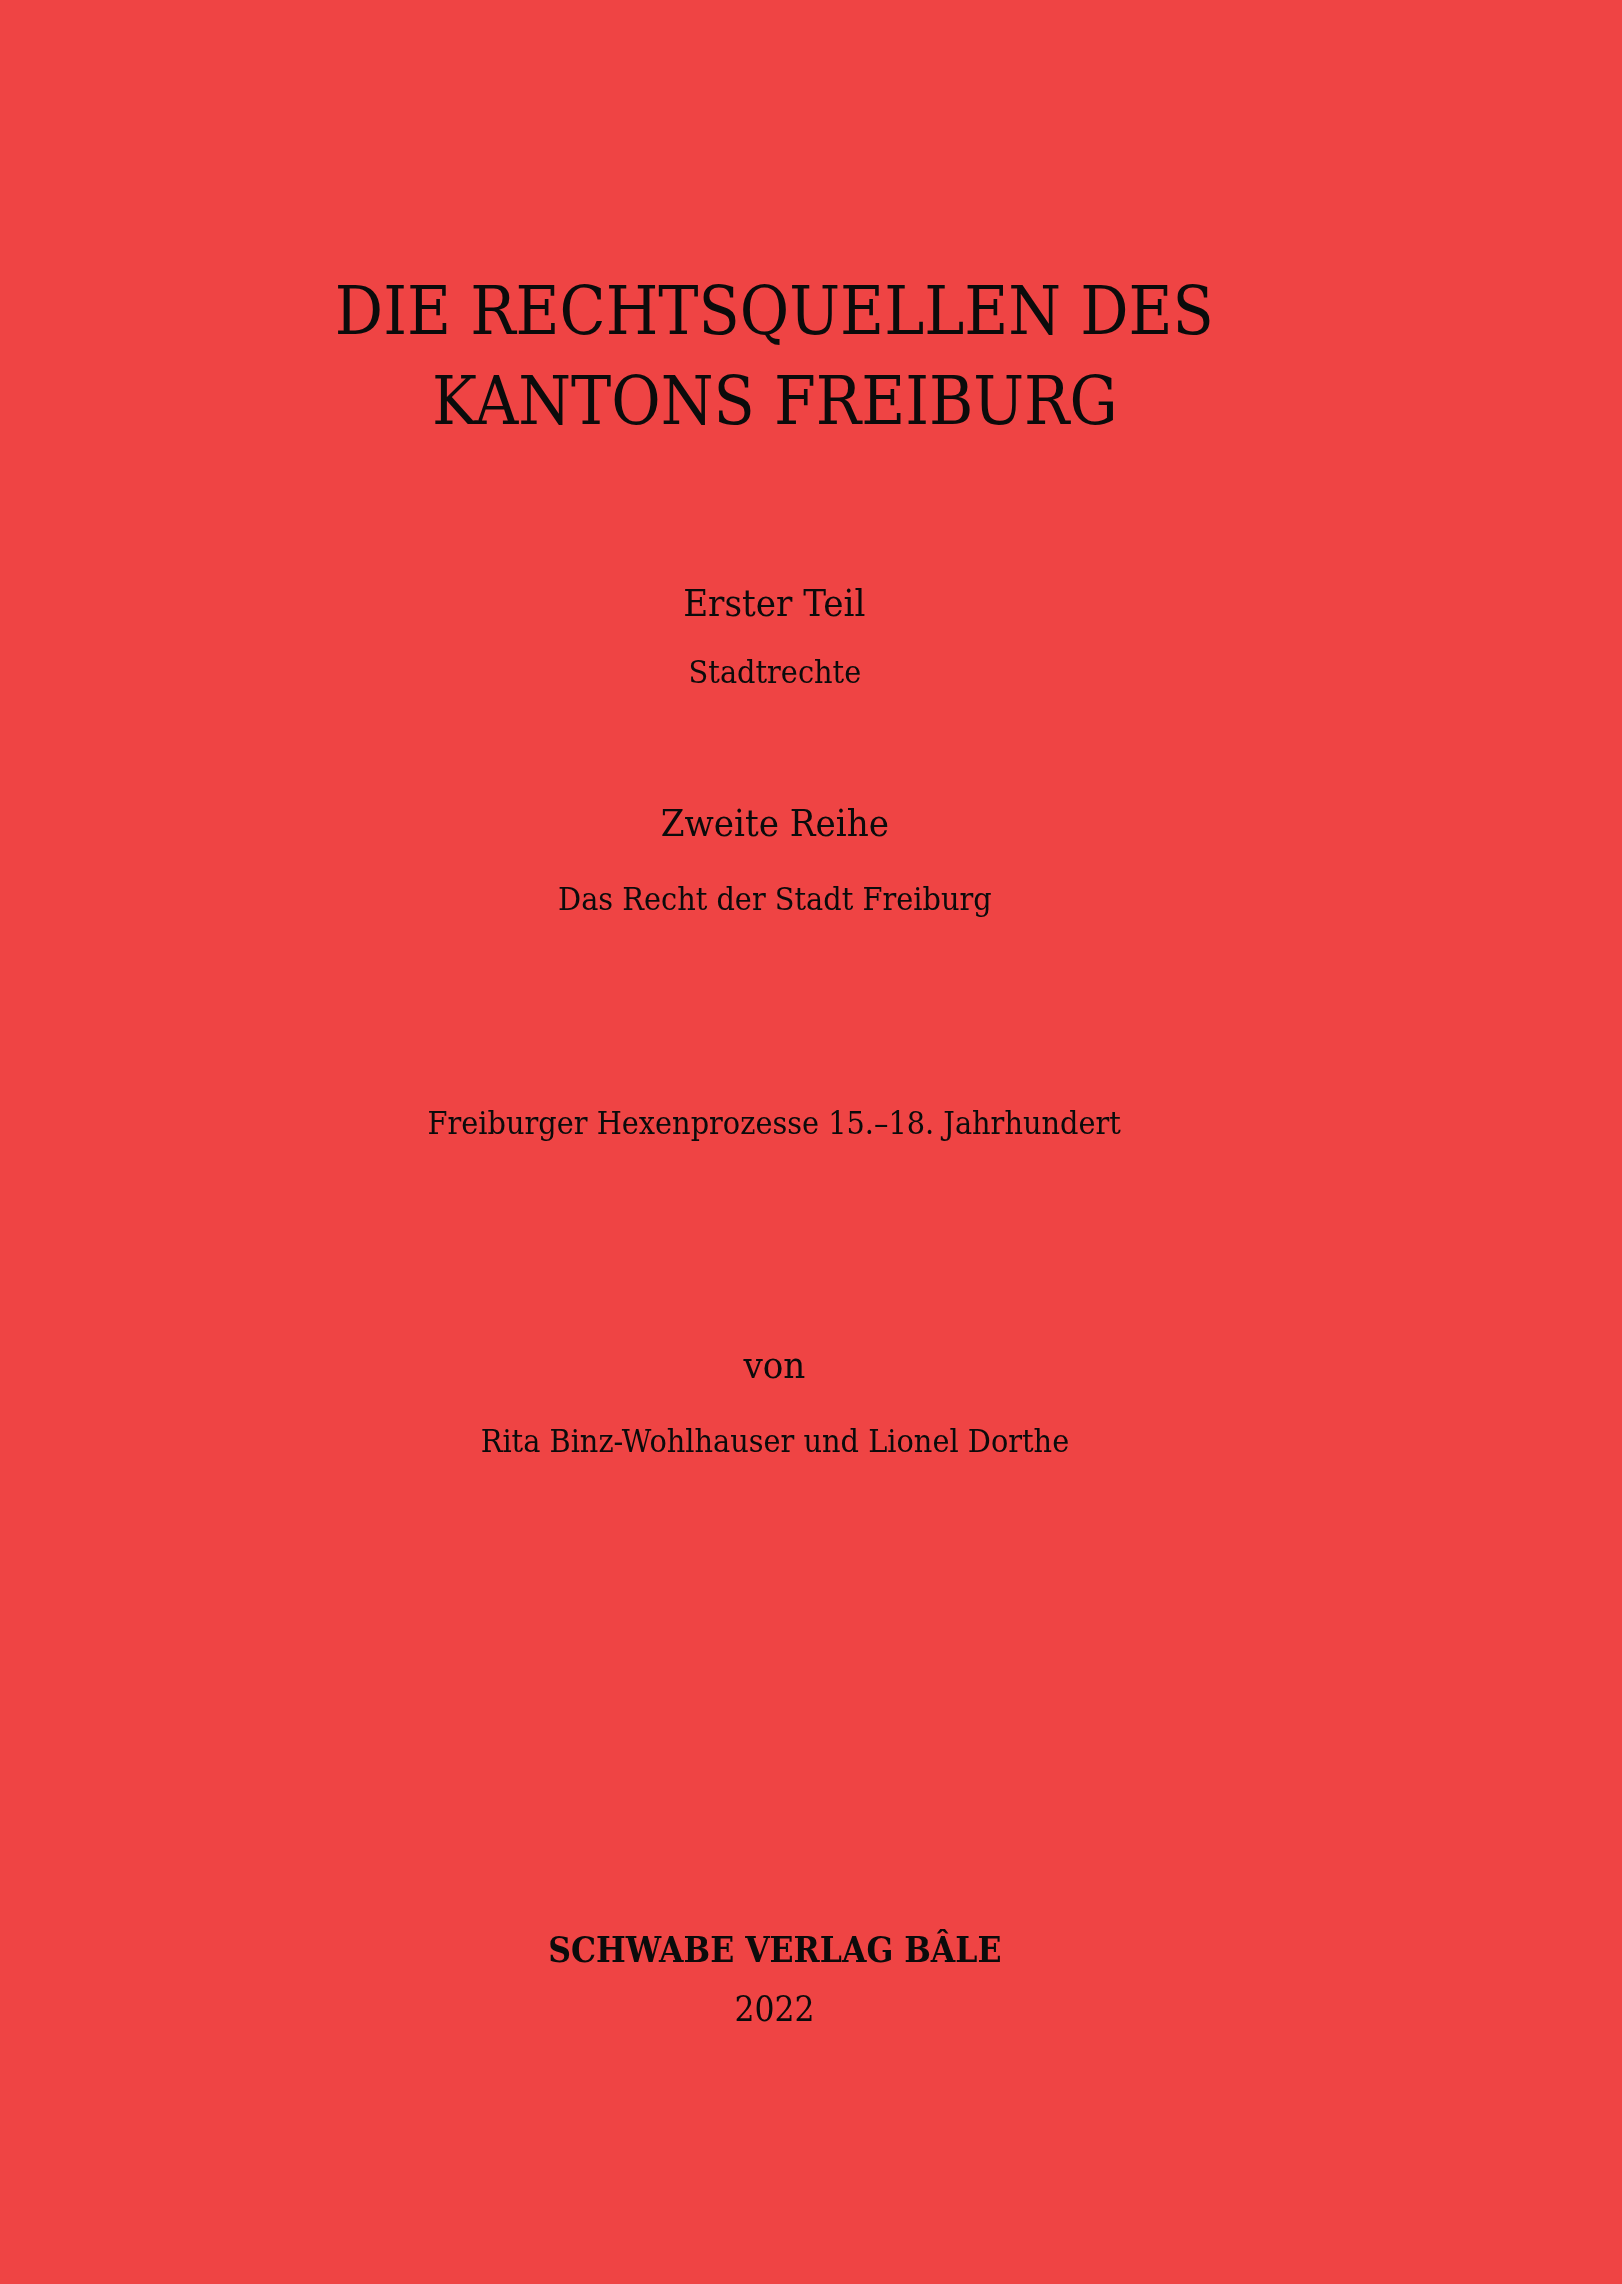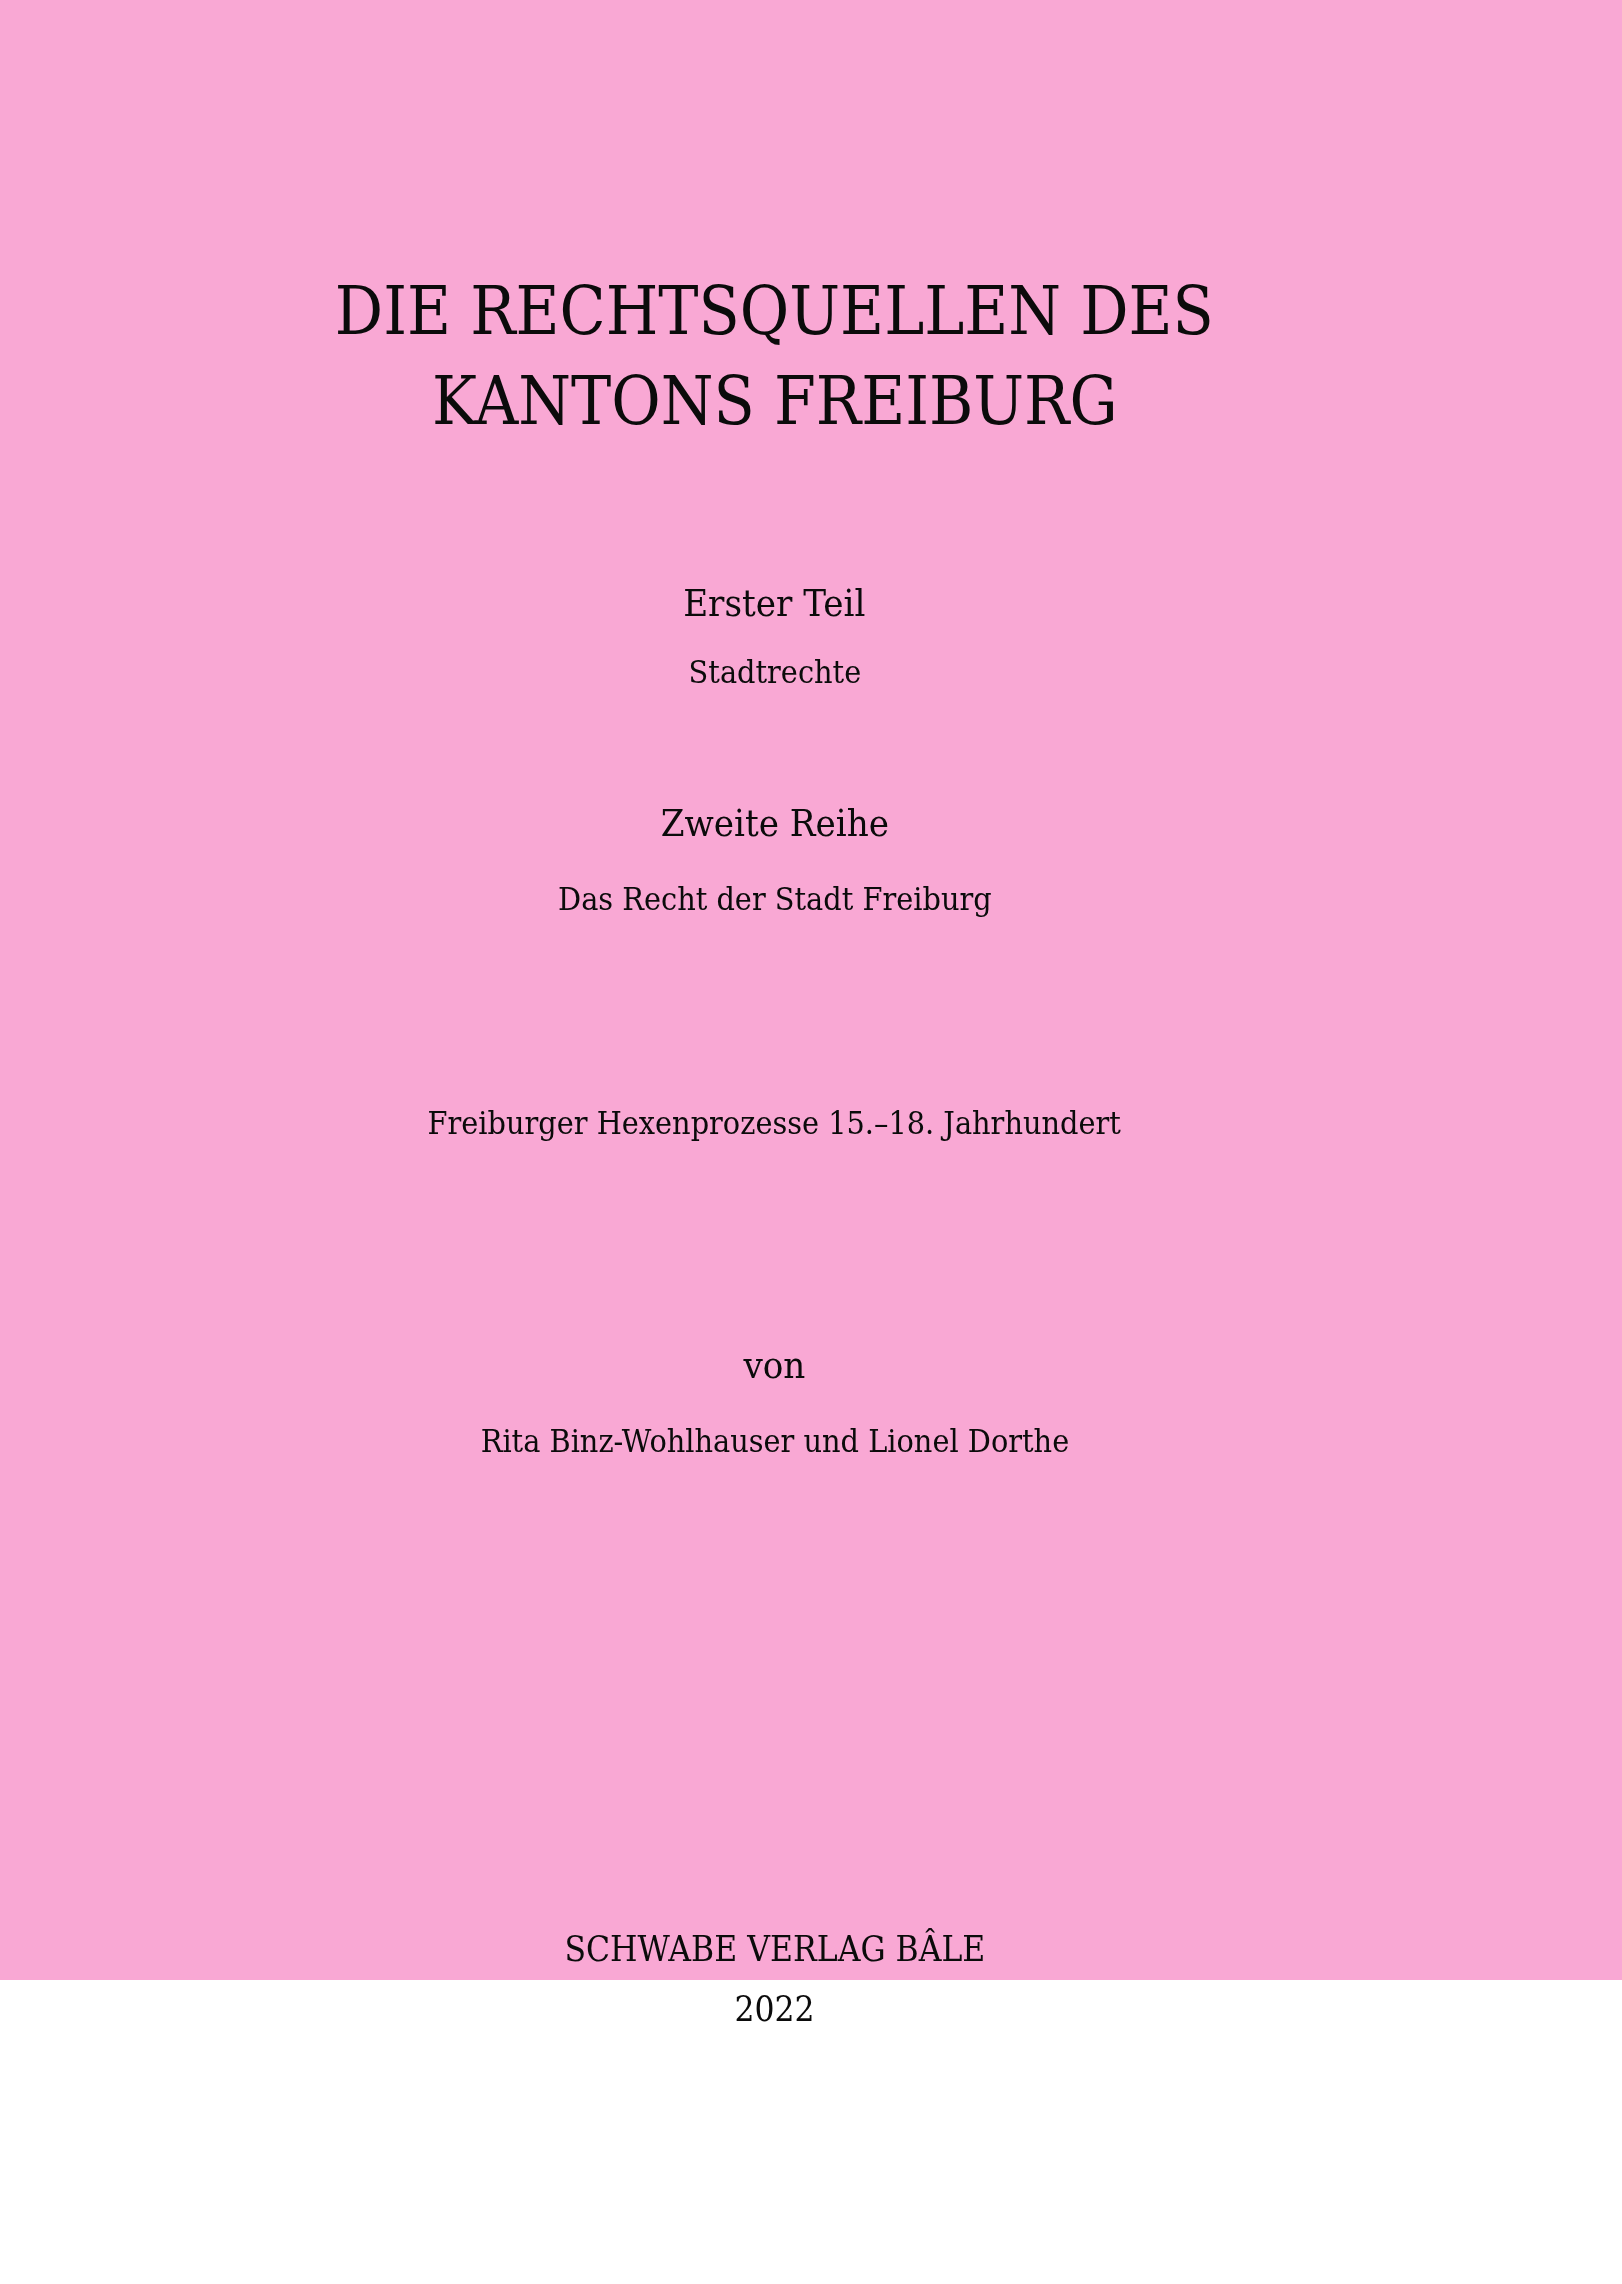--- a/index.html
+++ b/index.html
@@ -10,22 +10,22 @@
   body {
     width: 1623px;
     height: 2284px;
     font-family: "DejaVu Serif", serif;
     color: #0b0b0b;
     overflow: hidden;
   }
   .page {
     position: relative;
     width: 1623px;
-    height: 1980px;
-    background: #f9a8d4;
+    height: 2284px;
+    background: #ef4444;
   }
   
   .line {
     position: absolute;
     left: 0;
     width: 1549px;
     text-align: center;
     line-height: 1;
     white-space: nowrap;
   }
@@ -43,21 +43,21 @@
   .t1  { top: 278px; }   
   .t2  { top: 368px; }   
   .t3  { top: 584px; }   
   .t4  { top: 656px; }   
   .t5  { top: 804px; }  
   .t6  { top: 883px; }  
   .t7  { top: 1025px; }  
   .t8  { top: 1107px; }  
   .t9  { top: 1346px; }  
   .t10 { top: 1425px; }  
-  .t11 { top: 1932px; }  
+  .t11 { top: 1932px; font-weight: bold; }  
   .t12 { top: 1992px; }  
 </style>
 </head>
 <body>
 
 <main class="page">
 
   <div class="line size-title t1">
     <span class="cx">DIE RECHTSQUELLEN DES</span>
   </div>

